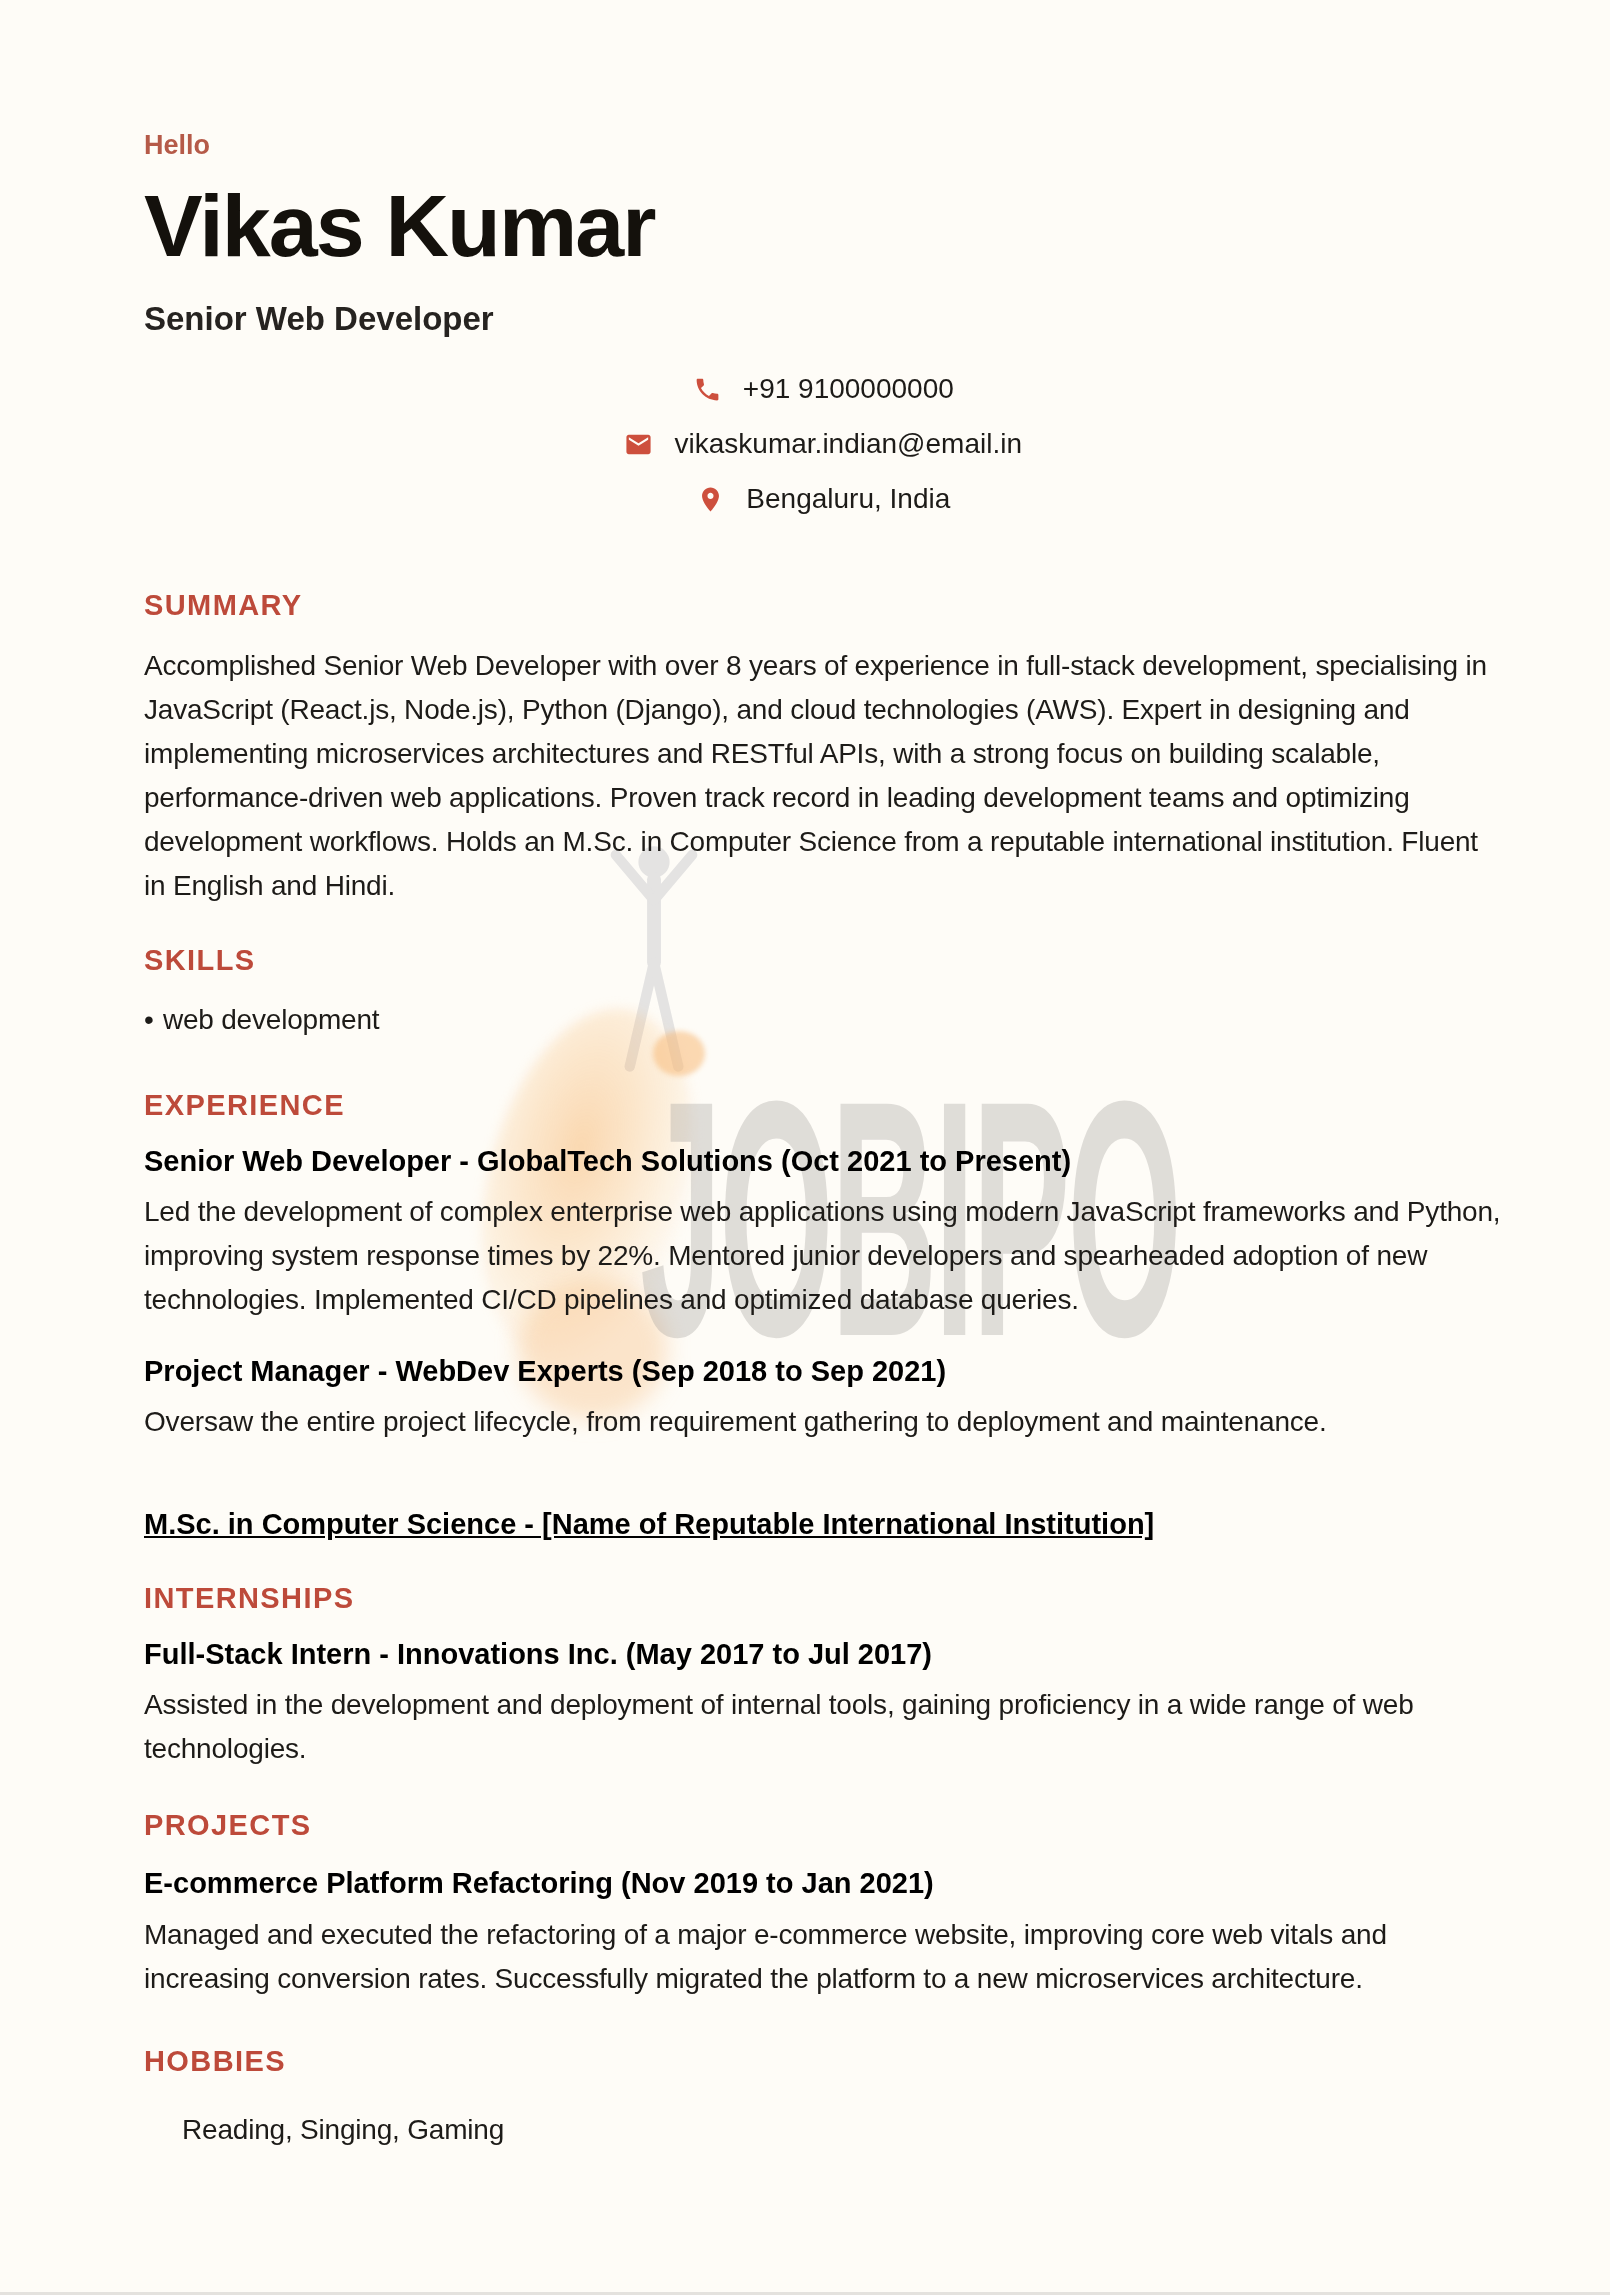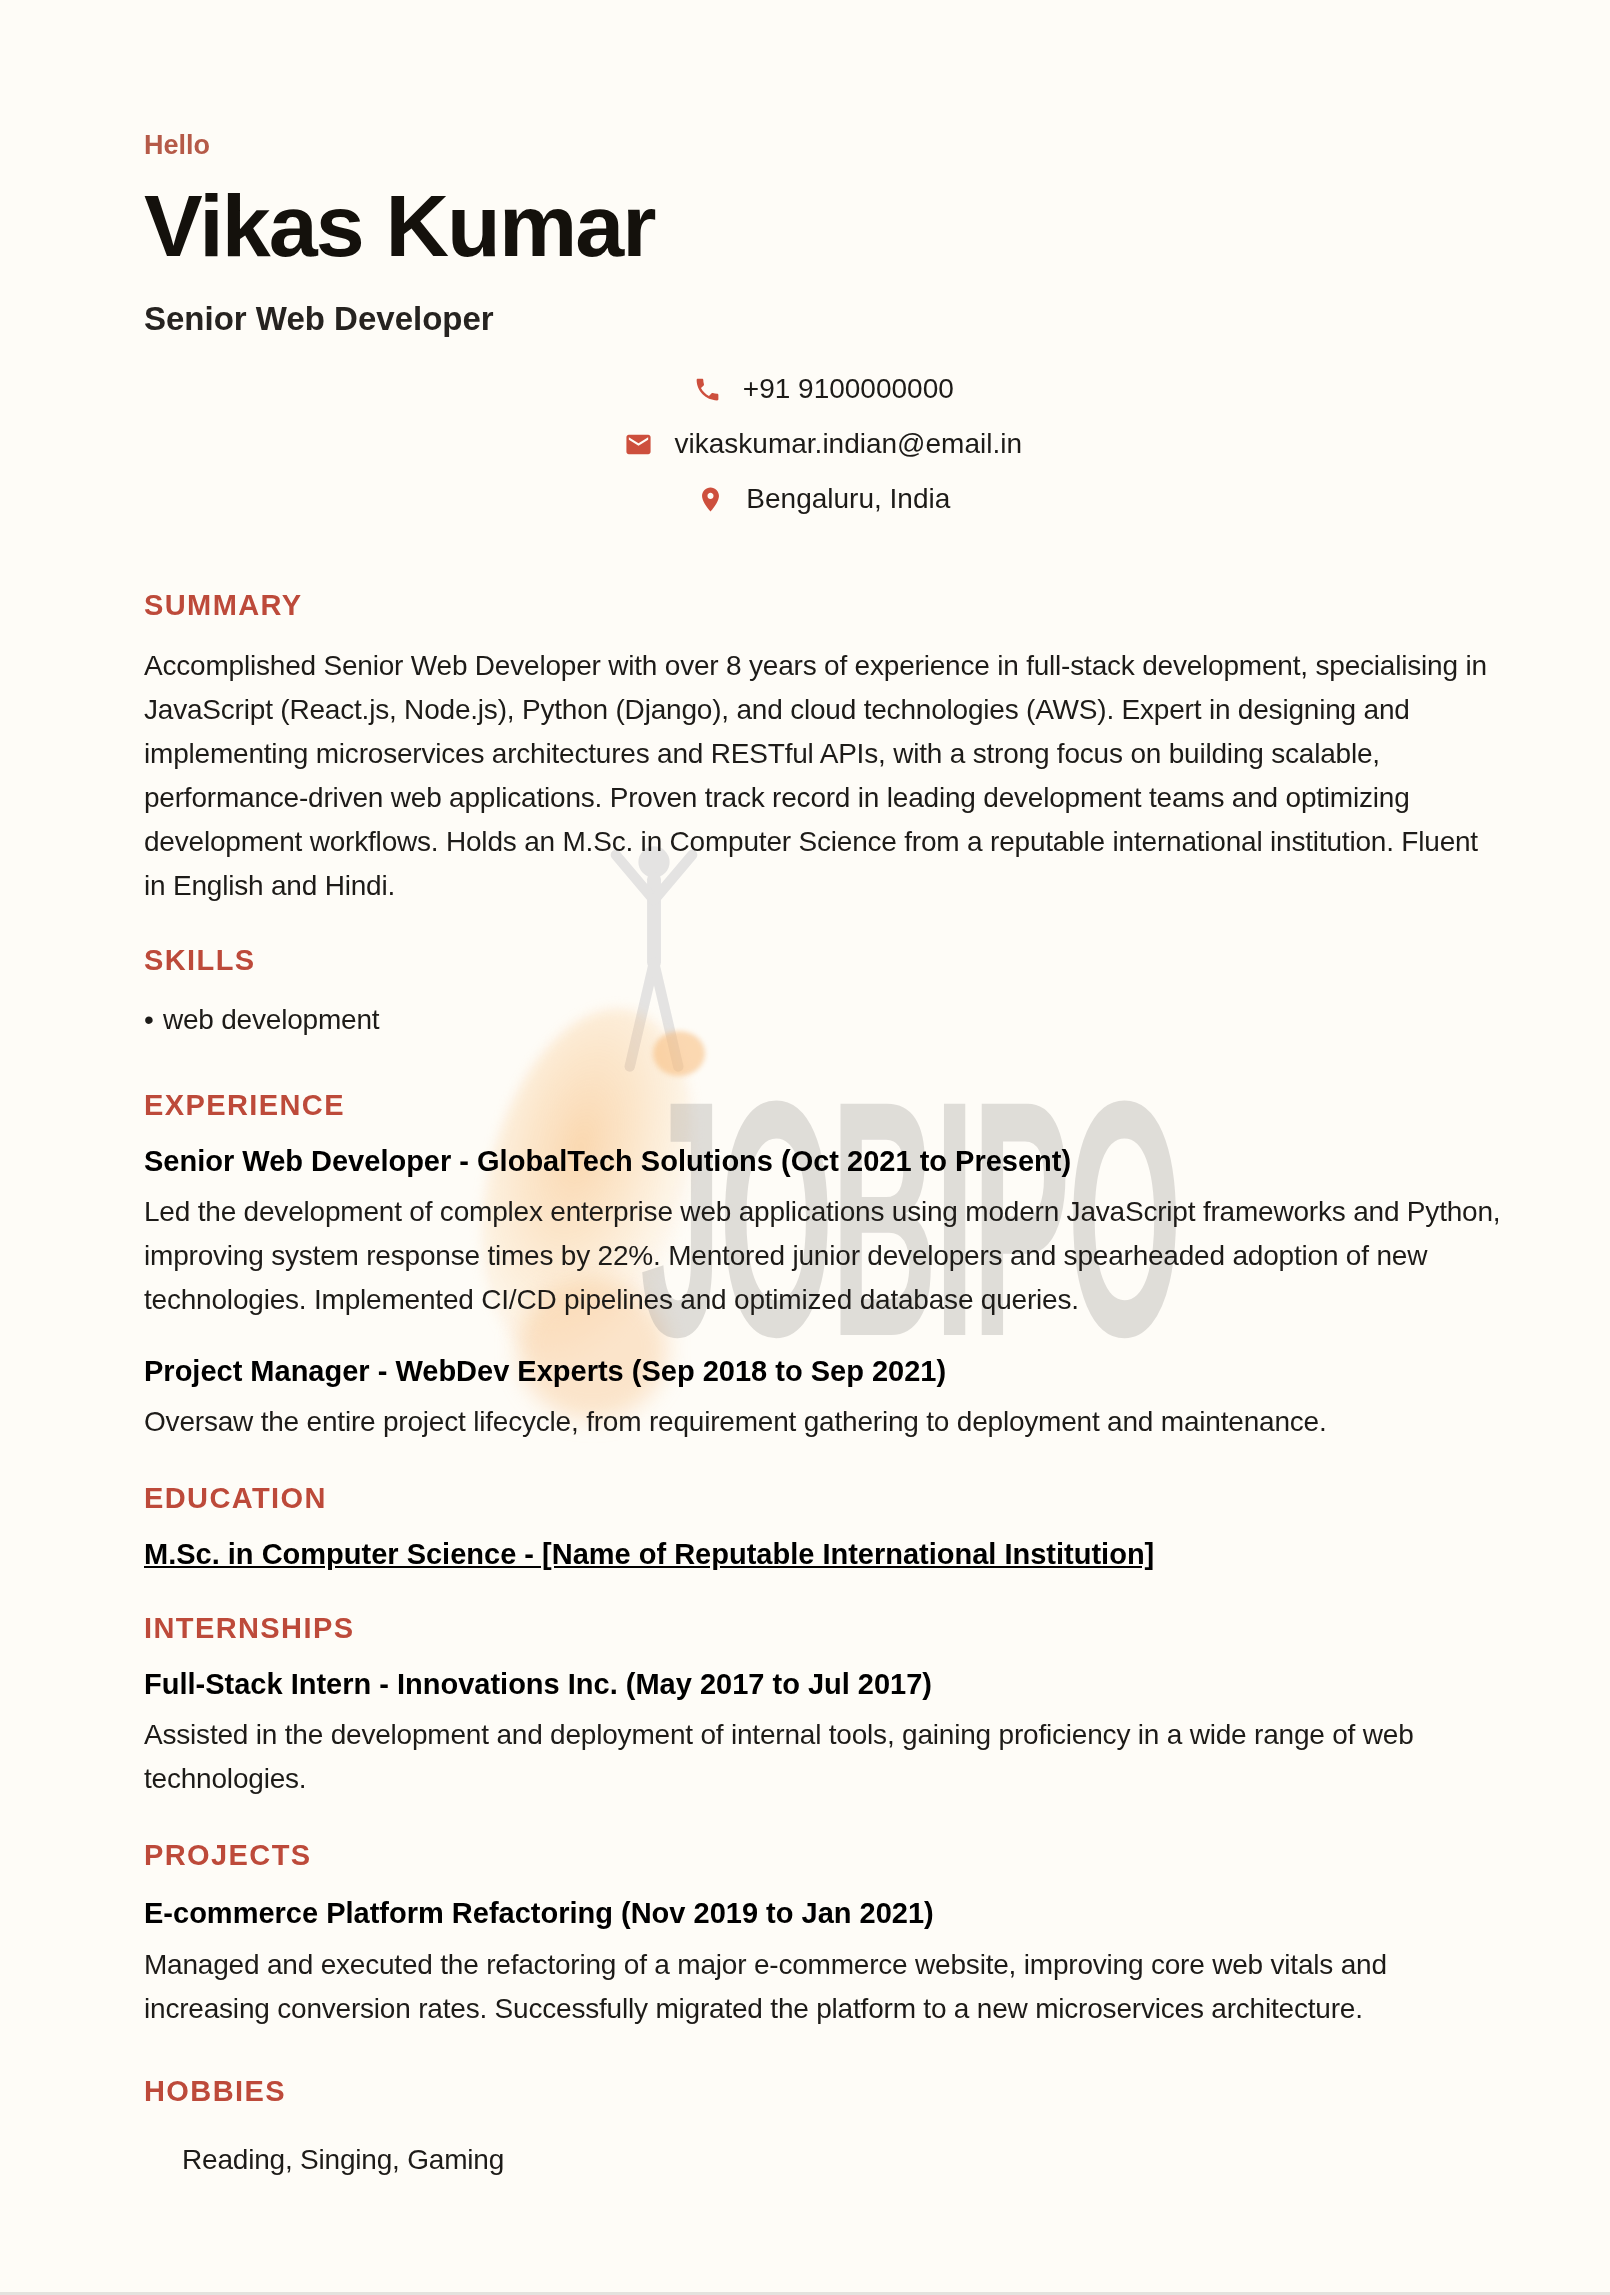--- a/index.html
+++ b/index.html
@@ -158,21 +158,20 @@
         <h3 class="entry-heading">Senior Web Developer - GlobalTech Solutions (Oct 2021 to Present)</h3>
         <p class="para">Led the development of complex enterprise web applications using modern JavaScript frameworks and Python, improving system response times by 22%. Mentored junior developers and spearheaded adoption of new technologies. Implemented CI/CD pipelines and optimized database queries.</p>
       </div>
       <div class="entry entry-2">
         <h3 class="entry-heading">Project Manager - WebDev Experts (Sep 2018 to Sep 2021)</h3>
         <p class="para">Oversaw the entire project lifecycle, from requirement gathering to deployment and maintenance.</p>
       </div>
     </section>
 
     <section class="sec-education">
-      <h2>EDUCATION</h2>
       <h3 class="entry-heading">M.Sc. in Computer Science - [Name of Reputable International Institution]</h3>
     </section>
 
     <section class="sec-internships">
       <h2>INTERNSHIPS</h2>
       <h3 class="entry-heading">Full-Stack Intern - Innovations Inc. (May 2017 to Jul 2017)</h3>
       <p class="para">Assisted in the development and deployment of internal tools, gaining proficiency in a wide range of web technologies.</p>
     </section>
 
     <section class="sec-projects">

